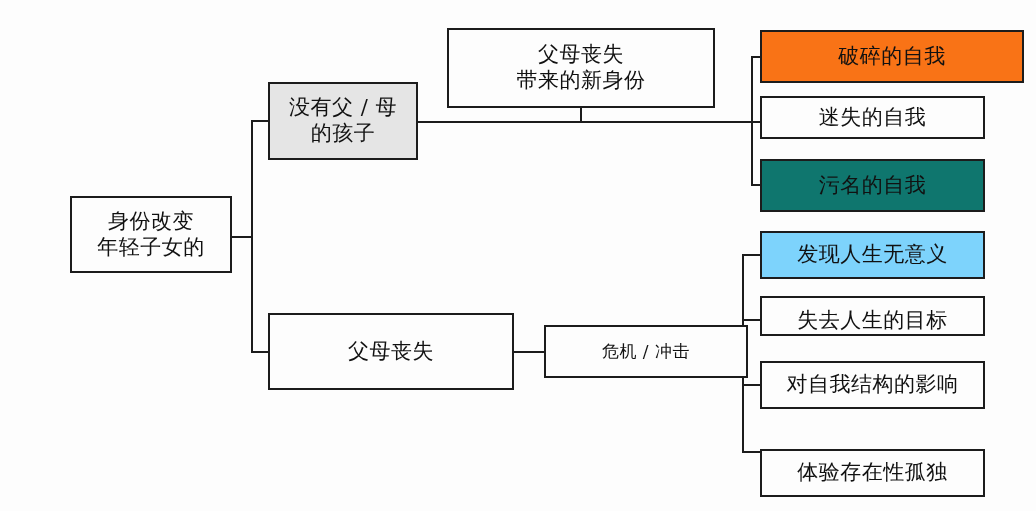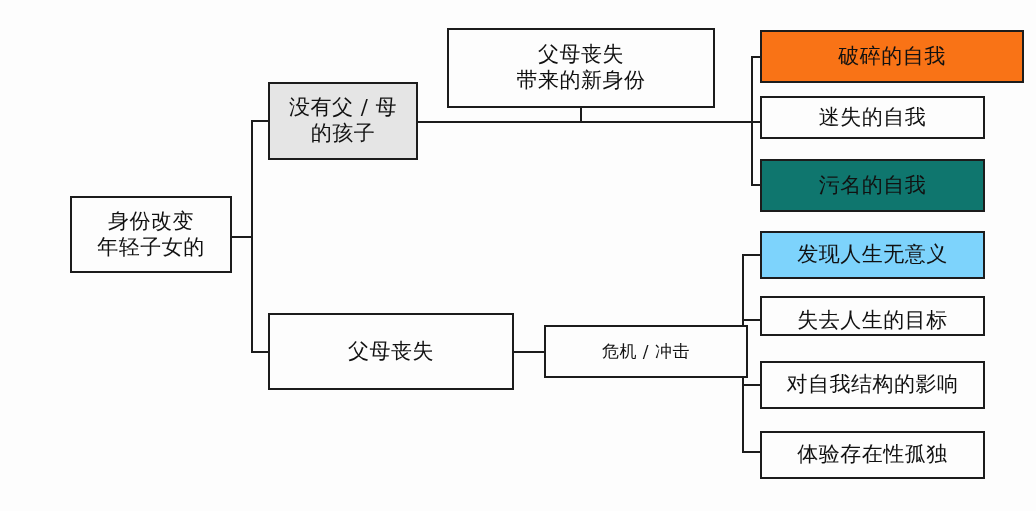--- a/index.html
+++ b/index.html
@@ -99,17 +99,17 @@
       </div>
       <div class="node" style="left: 760px; top: 231px; width: 225px; height: 48px; font-size: 21px; border-color: rgb(28, 28, 28); background: #7dd3fc; color: rgb(17, 17, 17);">
         <span class="line">发现人生无意义</span>
       </div>
       <div class="node" style="left: 760px; top: 296px; width: 225px; height: 40px; font-size: 21px; border-color: rgb(28, 28, 28); background: rgb(253, 253, 253); color: rgb(17, 17, 17); justify-content: flex-end;">
         <span class="line">失去人生的目标</span>
       </div>
       <div class="node" style="left: 760px; top: 361px; width: 225px; height: 48px; font-size: 21px; border-color: rgb(28, 28, 28); background: rgb(253, 253, 253); color: rgb(17, 17, 17);">
         <span class="line">对自我结构的影响</span>
       </div>
-      <div class="node" style="left: 760px; top: 431px; width: 225px; height: 48px; font-size: 21px; border-color: rgb(28, 28, 28); background: rgb(253, 253, 253); color: rgb(17, 17, 17);">
+      <div class="node" style="left: 760px; top: 449px; width: 225px; height: 48px; font-size: 21px; border-color: rgb(28, 28, 28); background: rgb(253, 253, 253); color: rgb(17, 17, 17);">
         <span class="line">体验存在性孤独</span>
       </div>
     </div>
 </div>
 
 </body></html>

